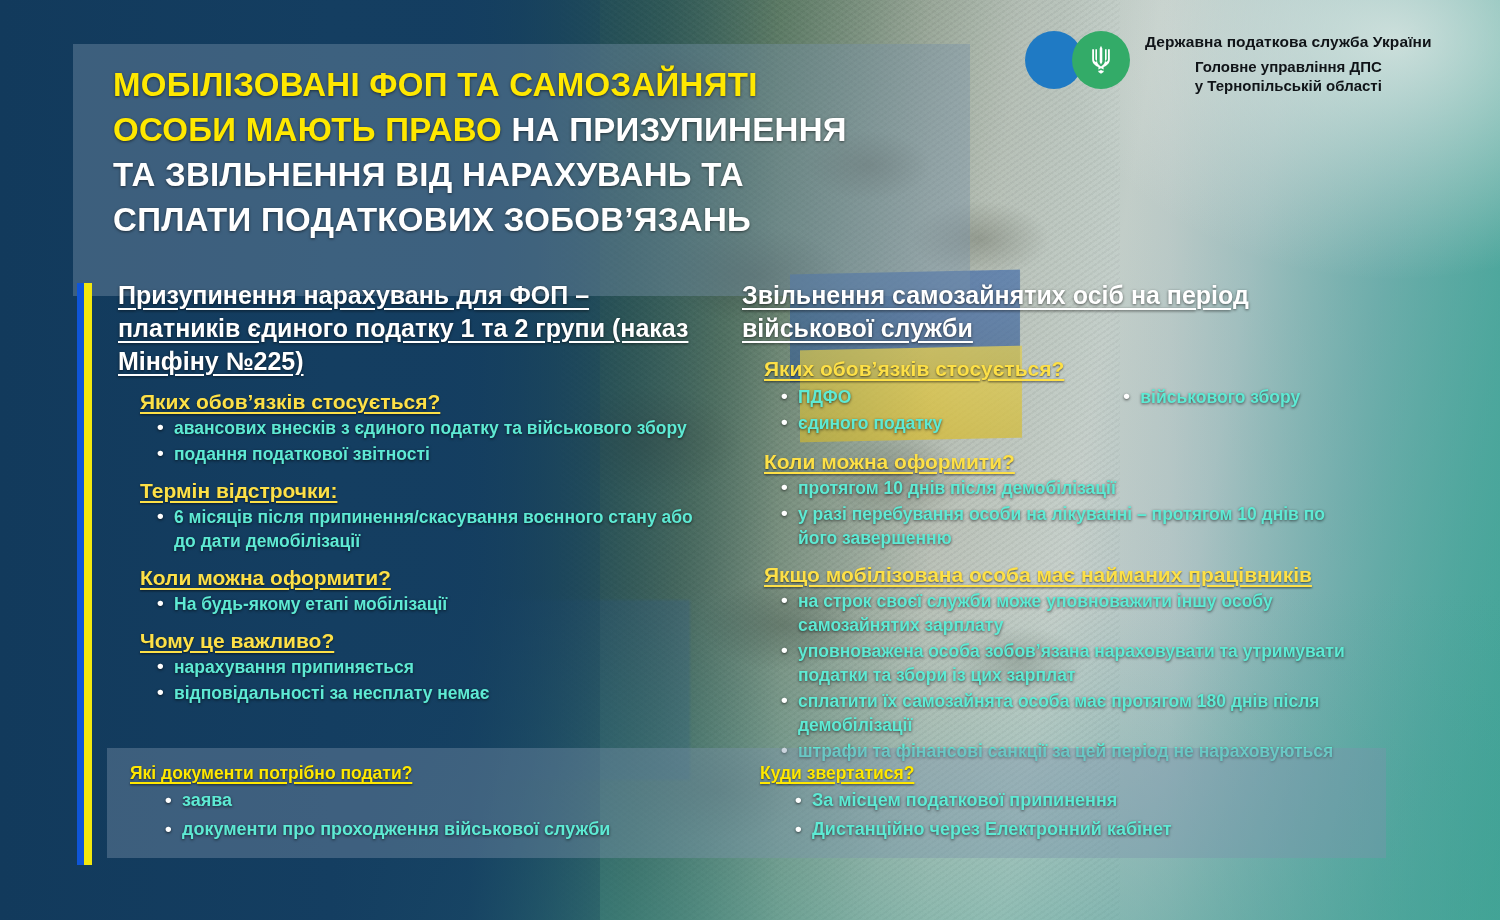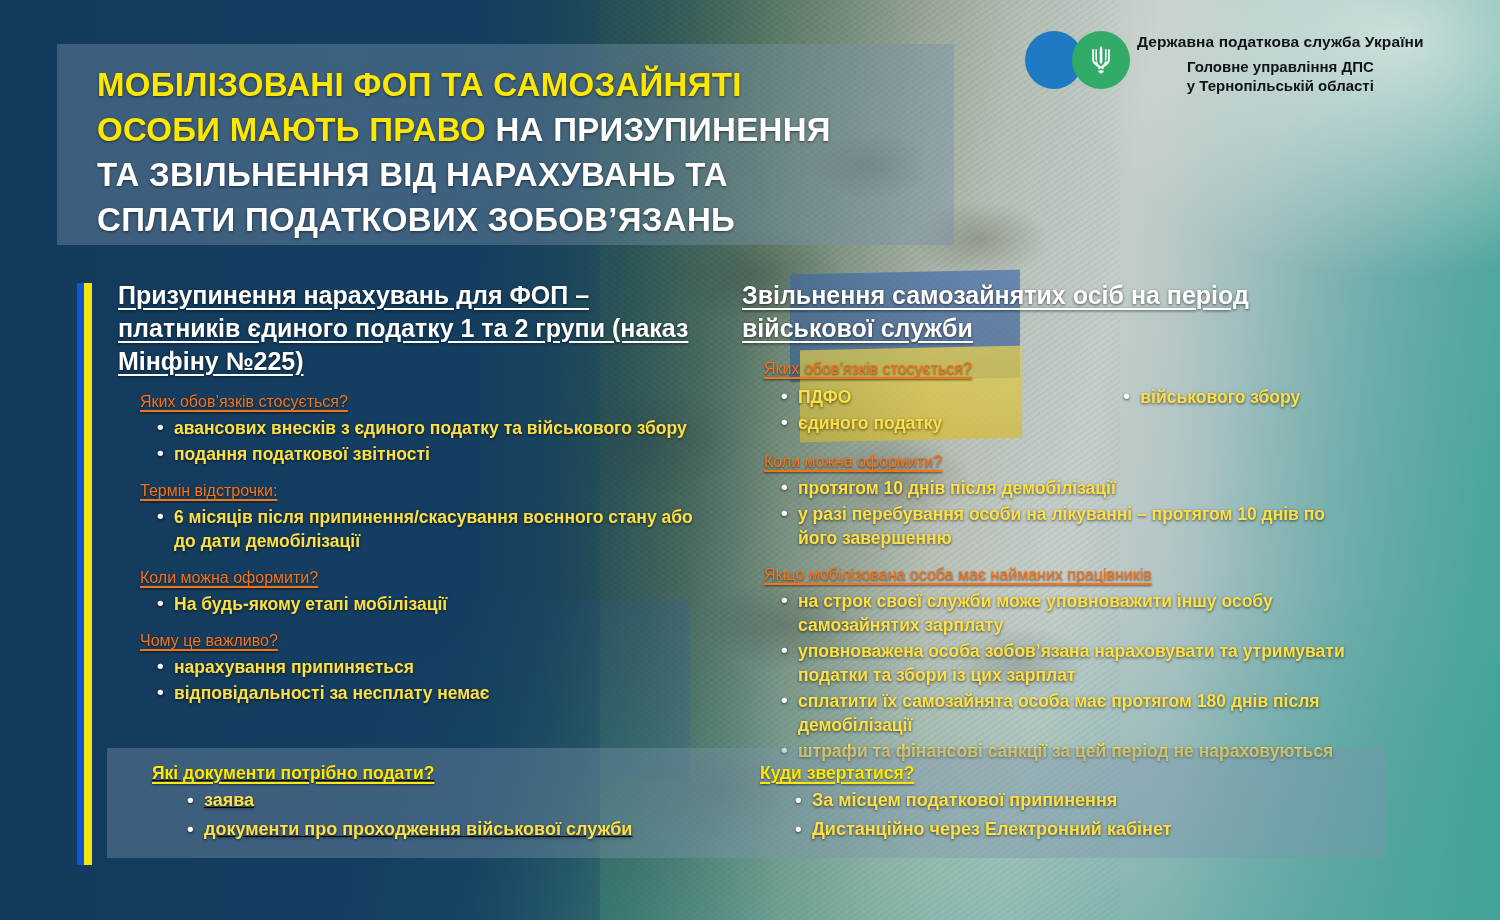--- a/index.html
+++ b/index.html
@@ -88,40 +88,40 @@
     background: radial-gradient(ellipse 420px 300px at 80% 12%, rgba(240,242,238,.72), rgba(230,234,230,.25) 55%, transparent 80%);
   }
   .bg-vignette-left {
     position: absolute; left: 0; top: 0; width: 600px; height: 920px;
     background: linear-gradient(90deg, #123a5c 0%, #143e61 55%, rgba(20,62,97,.86) 78%, rgba(25,68,92,.35) 100%);
   }
 
   
   .logo-block {
     position: absolute; left: 1025px; top: 30px;
-    display: flex; align-items: flex-start; gap: 0;
+    display: flex; align-items: flex-start; gap: 8px;
   }
   .logo-circles { position: relative; width: 112px; height: 62px; flex: none; }
   .circle { position: absolute; top: 1px; width: 58px; height: 58px; border-radius: 50%; }
   .circle.blue  { left: 0;  background: #1f7ac4; }
   .circle.green { left: 47px; background: #33ab68; display:flex; align-items:center; justify-content:center; }
   .trident { width: 22px; height: 30px; display:block; }
   .org-text { padding-top: 2px; }
   .org-line1 {
     color: #101418; font-size: 15.5px; font-weight: bold; letter-spacing: .1px;
     line-height: 20px; white-space: nowrap;
   }
   .org-line2 {
     color: #101418; font-size: 15px; font-weight: bold; line-height: 19px;
     margin-top: 5px; white-space: nowrap; text-align: center;
   }
 
   
   .title-banner {
-    position: absolute; left: 57px; top: 44px; width: 897px; height: 201px;
+    position: absolute; left: 73px; top: 44px; width: 897px; height: 252px;
     background: rgba(120,145,170,.42);
     box-sizing: border-box;
     padding: 18px 0 0 40px;
   }
   .title-banner h1 {
     margin: 0;
     font-size: 33px;
     line-height: 45px;
     font-weight: bold;
     color: #ffffff;
@@ -149,43 +149,43 @@
     text-shadow: 0 1px 3px rgba(0,0,0,.6);
     text-decoration: underline;
     text-underline-offset: 4px;
     text-decoration-thickness: 2px;
     margin: 0 0 10px 0;
   }
   .col-left .col-title  { font-size: 25px; line-height: 33px; }
   .col-right .col-title { font-size: 25px; line-height: 33px; }
 
   .sub-head {
-    color: #f97316;
-    font-weight: normal;
-    font-size: 16px;
+    color: #fde047;
+    font-weight: bold;
+    font-size: 21px;
     line-height: 23px;
     text-decoration: underline;
     text-underline-offset: 3px;
     text-decoration-thickness: 2px;
     text-shadow: 0 1px 2px rgba(0,0,0,.6);
     margin: 13px 0 3px 0;
   }
   .col-left .sub-head { margin-left: 22px; }
   .col-right .sub-head { margin-left: 22px; }
   .col-left > .sub-head:first-of-type,
   .col-right > .sub-head:first-of-type { margin-top: 12px; }
 
   ul.bullets {
     margin: 0 0 0 34px;
     padding: 0 0 0 22px;
     list-style: none;
   }
   ul.bullets li {
     position: relative;
-    color: #fde047;
+    color: #5eead4;
     font-size: 17.5px;
     line-height: 24px;
     font-weight: bold;
     text-shadow: 0 1px 3px rgba(0,0,0,.65);
     margin: 2px 0;
   }
   ul.bullets li::before {
     content: "•";
     position: absolute;
     left: -17px;
@@ -197,21 +197,21 @@
   .bullets-2col { display: flex; }
   .bullets-2col ul.bullets { margin-left: 34px; }
   .bullets-2col ul.bullets.second { margin-left: 176px; }
 
   
   .bottom-panel {
     position: absolute; left: 107px; top: 748px; width: 1279px; height: 110px;
     background: rgba(125,148,172,.40);
   }
   .bp-col { position: absolute; top: 14px; }
-  .bp-left  { left: 45px; text-decoration: underline; }
+  .bp-left  { left: 23px; }
   .bp-right { left: 653px; }
   .bp-head {
     color: #ffe800; font-weight: bold; font-size: 17.5px; line-height: 22px;
     text-decoration: underline; text-underline-offset: 3px; text-decoration-thickness: 2px;
     text-shadow: 0 1px 2px rgba(0,0,0,.6);
     margin: 0 0 3px 0;
   }
   .bp-col ul.bullets { margin-left: 30px; }
   .bp-col ul.bullets li { font-size: 18px; line-height: 27px; }
 </style>

